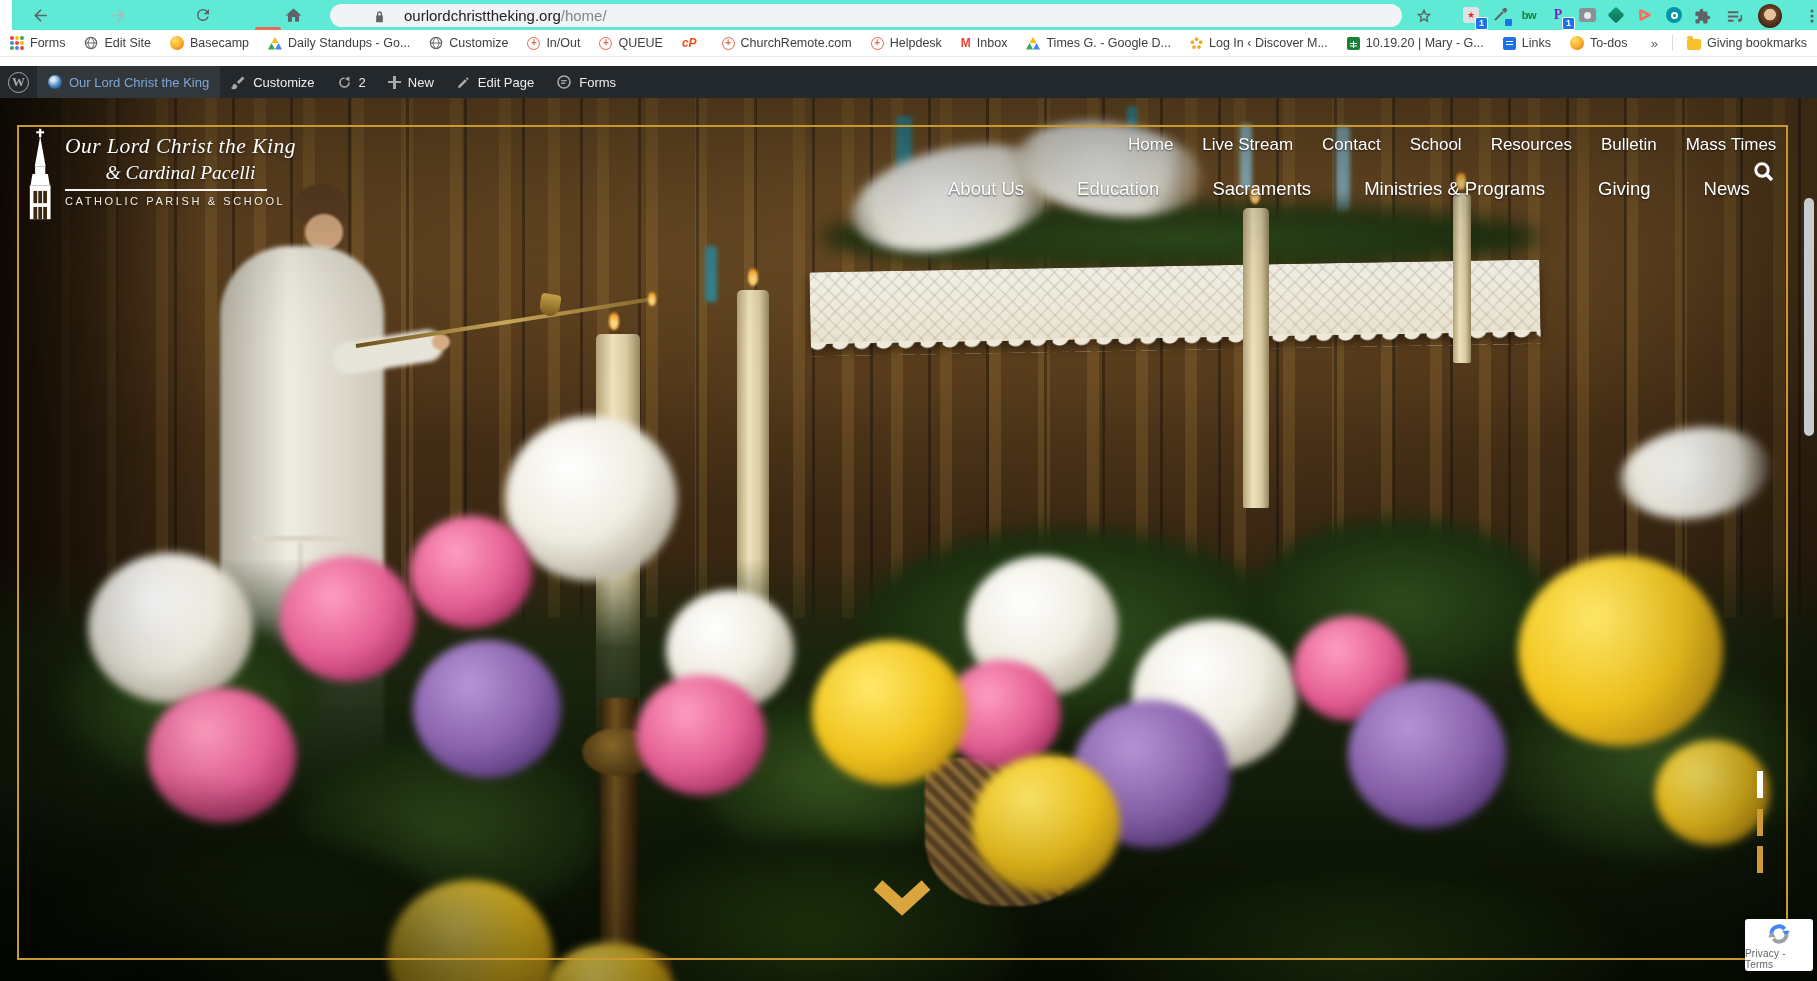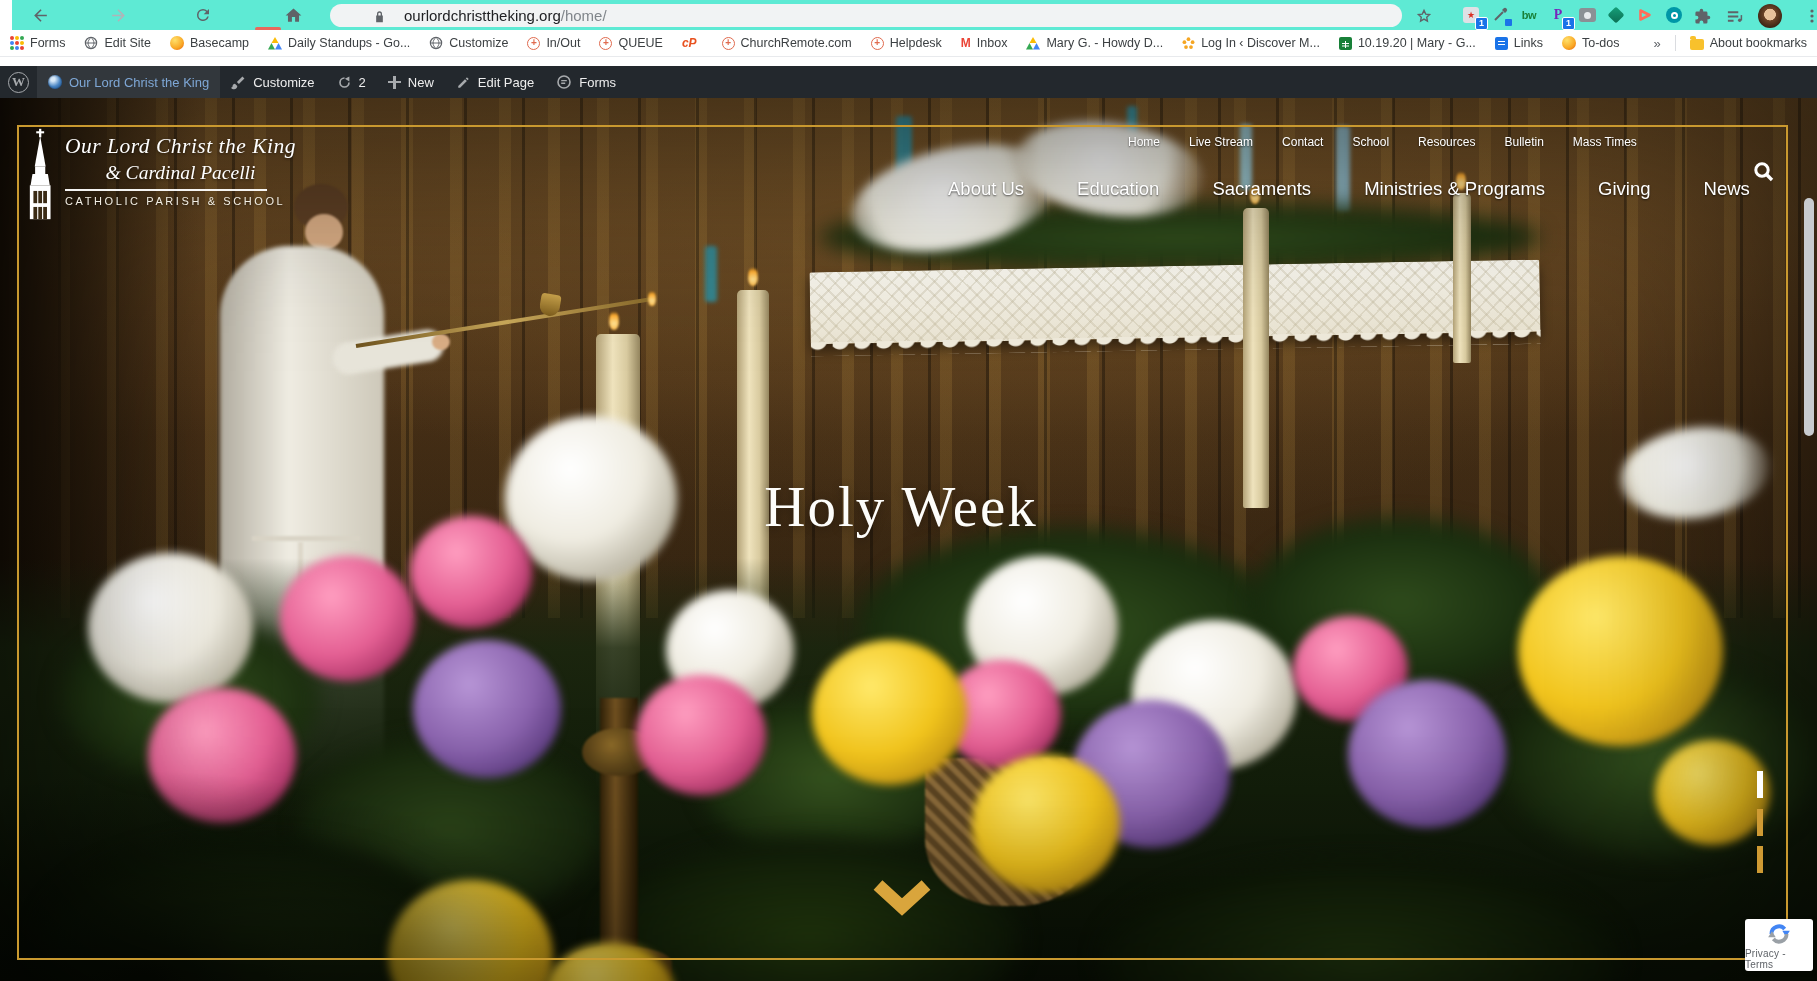--- a/index.html
+++ b/index.html
@@ -96,21 +96,21 @@
 
   
   .frame{position:absolute;left:17px;top:27px;width:1771px;height:835px;border:2px solid #c9992f;pointer-events:none;z-index:4}
   .logoblock{position:absolute;left:24px;top:30px;z-index:5;display:flex;gap:9px;color:#fff;text-shadow:0 1px 3px rgba(0,0,0,.55)}
   .logotxt{padding-top:6px}
   .lg1{font:italic 400 21.5px "Liberation Serif",serif;letter-spacing:.5px}
   .lg2{font:italic 400 19.5px "Liberation Serif",serif;text-align:center;margin-top:3px}
   .lgline{width:202px;height:2px;background:#fff;margin:5px 0 4px 0;opacity:.95}
   .lg3{font:400 11px "Liberation Sans",sans-serif;letter-spacing:2.6px;color:#f2eee4}
   .nav1{position:absolute;left:1128px;top:37px;display:flex;gap:29px;z-index:5}
-  .nav1 a{color:#fff;font-size:12px;text-shadow:0 1px 2px rgba(0,0,0,.65);cursor:pointer;white-space:nowrap}
+  .nav1 a{color:#fff;font-size:17px;text-shadow:0 1px 2px rgba(0,0,0,.65);cursor:pointer;white-space:nowrap}
   .nav2{position:absolute;left:948px;top:80px;display:flex;gap:53px;z-index:5}
   .nav2 a{color:#fff;font-size:18.5px;text-shadow:0 1px 2px rgba(0,0,0,.65);cursor:pointer;white-space:nowrap}
   .sicon{position:absolute;left:1752px;top:62px;z-index:5;cursor:pointer}
 
   .herotitle{position:absolute;left:701px;top:376px;width:400px;text-align:center;z-index:5;
     font:400 57px "Liberation Serif",serif;color:#fdfdfa;letter-spacing:2px;text-shadow:0 2px 10px rgba(0,0,0,.35)}
   .cta{position:absolute;left:766px;top:456px;width:277px;height:49px;background:#7a1728;z-index:5;border:none;cursor:pointer;
     display:flex;align-items:center;justify-content:center;color:#fff;font:700 25px "Liberation Sans",sans-serif;letter-spacing:.3px}
   .chevdown{position:absolute;left:869px;top:779px;z-index:5;cursor:pointer}
   .dash{position:absolute;left:1757px;width:6px;height:27px;z-index:5;cursor:pointer}
@@ -289,21 +289,21 @@
   <div class="bm">
     <span class="gm">M</span>
     <span class="lbl">Inbox</span>
   </div>
   <div class="bm">
     <svg width="14" height="13" viewBox="0 0 14 13">
         <polygon points="7,0 10.5,6 3.5,6" fill="#fbbc04"></polygon>
         <polygon points="3.5,6 7,12.5 0,12.5" fill="#34a853"></polygon>
         <polygon points="10.5,6 14,12.5 7,12.5" fill="#4285f4"></polygon>
       </svg>
-    <span class="lbl">Mary G. - Howdy D...</span>
+    <span class="lbl">Times G. - Google D...</span>
   </div>
   <div class="bm">
     <svg width="13" height="13" viewBox="0 0 14 14">
         <g fill="#f5a623">
           <circle cx="7" cy="2.4" r="2"></circle>
           <circle cx="2.6" cy="5.6" r="2"></circle>
           <circle cx="11.4" cy="5.6" r="2"></circle>
           <circle cx="4.3" cy="10.8" r="2"></circle>
           <circle cx="9.7" cy="10.8" r="2"></circle>
         </g>
@@ -320,21 +320,21 @@
   </div>
   <div class="bm">
     <span class="bcamp"></span>
     <span class="lbl">To-dos</span>
   </div>
   <div style="margin-left:auto;display:flex;align-items:center;gap:14px">
     <span class="chev2">»</span>
     <span class="vsep"></span>
     <div class="bm">
       <span class="folder"></span>
-      <span class="lbl">About bookmarks</span>
+      <span class="lbl">Giving bookmarks</span>
     </div>
   </div>
 </div>
 
 <div class="adminbar">
   <div class="ab" style="padding:0 8px">
     <span class="wplogo">W</span>
   </div>
   <div class="ab site">
     <span class="siteicon"></span>
@@ -503,21 +503,20 @@
     <a>Giving</a>
     <a>News</a>
   </nav>
   <div class="sicon">
     <svg width="24" height="24" viewBox="0 0 24 24">
         <circle cx="10" cy="10" r="6.2" fill="none" stroke="#fff" stroke-width="3"></circle>
         <path d="M14.8 14.8l5.2 5.2" stroke="#fff" stroke-width="3.4"></path>
       </svg>
   </div>
 
-  <div class="herotitle">Holy Week</div>
 
   <div class="chevdown">
     <svg width="66" height="44" viewBox="0 0 66 44">
         <polyline points="9,8 33,30 57,8" fill="none" stroke="#d9a53c" stroke-width="13"></polyline>
       </svg>
   </div>
 
   <div class="dash" style="top:673px;background:#ffffff"></div>
   <div class="dash" style="top:711px;background:#cf9a33"></div>
   <div class="dash" style="top:748px;background:#cf9a33"></div>

